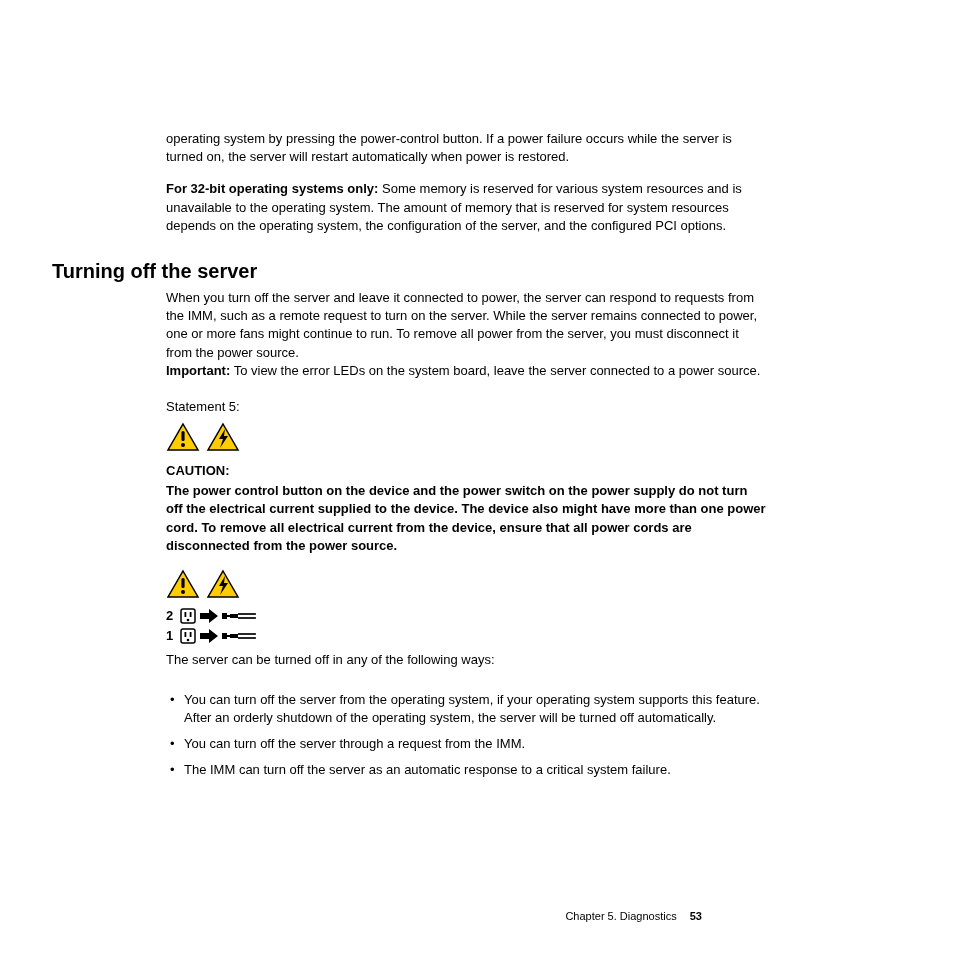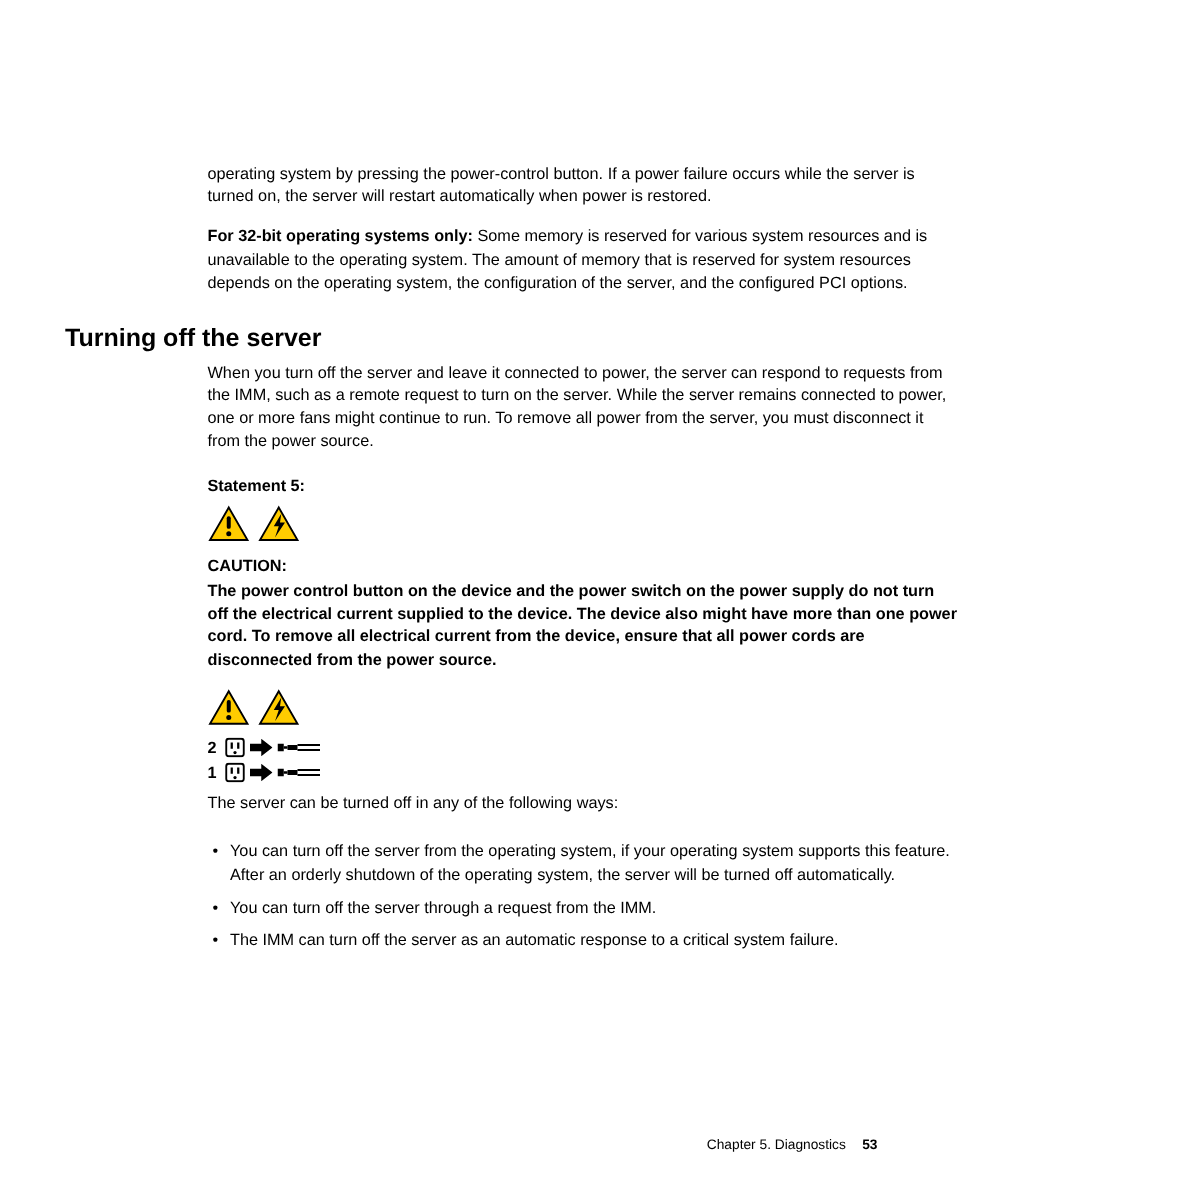--- a/index.html
+++ b/index.html
@@ -22,21 +22,21 @@
     margin-left: 114px;
     width: 600px;
   }
   .h2 {
     font-weight: bold;
     font-size: 20px;
     margin: 22px 0 4px 0;
   }
   p { margin: 0 0 14px 0; }
   .no-bottom { margin-bottom: 0; }
-  .statement-label { font-weight: bold; margin: 18px 0 6px 0; }
+  .statement-label { font-weight: normal; margin: 18px 0 6px 0; }
   .caution-label { font-weight: bold; margin: 10px 0 2px 0; }
   .bold-para { font-weight: bold; margin-bottom: 14px; }
   .run-in-bold { font-weight: bold; }
   .icon-row { display: flex; gap: 6px; margin: 4px 0 8px 0; }
   .tri {
     width: 34px; height: 30px;
     display: flex; align-items: center; justify-content: center;
   }
   .tri svg { width: 34px; height: 30px; display:block; }
   .cord-row { display: flex; align-items: center; gap: 4px; margin: 2px 0; }
@@ -70,20 +70,23 @@
     <p>operating system by pressing the power-control button. If a power failure occurs while the server is turned on, the server will restart automatically when power is restored.</p>
     <p>
       <span class="run-in-bold">For 32-bit operating systems only:</span><span> Some memory is reserved for various system resources and is unavailable to the operating system. The amount of memory that is reserved for system resources depends on the operating system, the configuration of the server, and the configured PCI options.</span>
     </p>
   </div>
 
   <div class="h2">Turning off the server</div>
 
   <div class="content-col">
     <p class="no-bottom">When you turn off the server and leave it connected to power, the server can respond to requests from the IMM, such as a remote request to turn on the server. While the server remains connected to power, one or more fans might continue to run. To remove all power from the server, you must disconnect it from the power source.</p>
+    <p>
+      <span class="run-in-bold">Important:</span><span> To view the error LEDs on the system board, leave the server connected to a power source.</span>
+    </p>
 
     <div class="statement-label">Statement 5:</div>
 
     <div class="icon-row">
       <div class="tri">
         <svg viewBox="0 0 34 30">
           <polygon points="17,2 32,28 2,28" fill="#FFCC00" stroke="#000" stroke-width="1.5"></polygon>
           <rect x="15.4" y="9" width="3.2" height="10" rx="1.5" fill="#000"></rect>
           <circle cx="17" cy="23" r="2" fill="#000"></circle>
         </svg>

